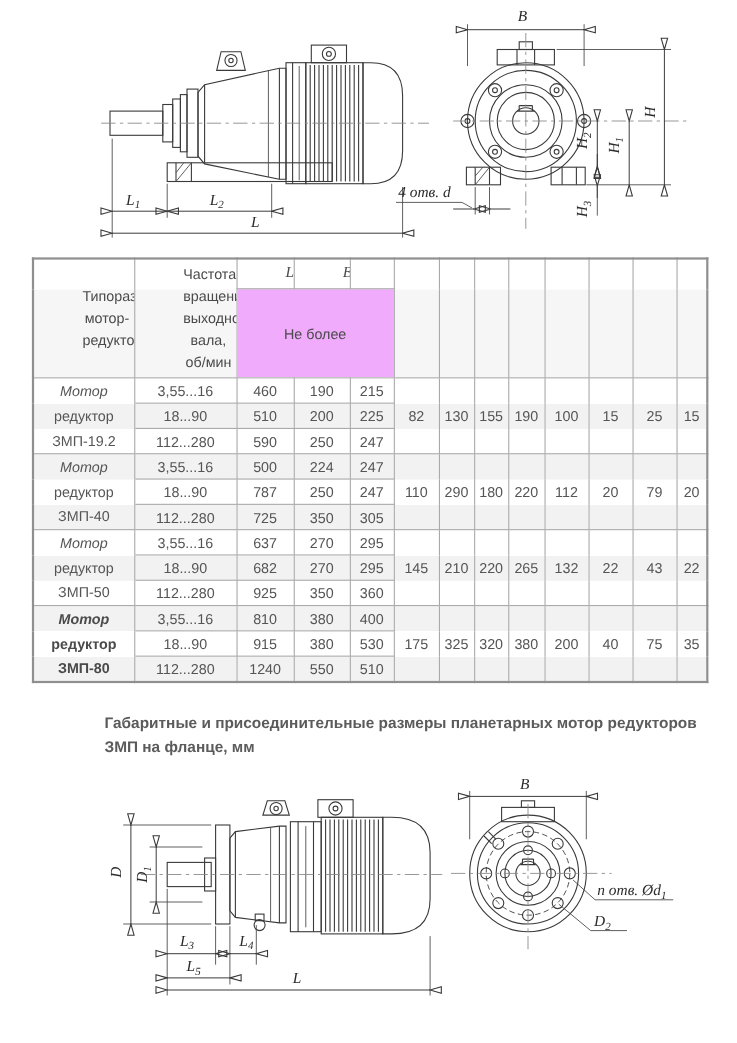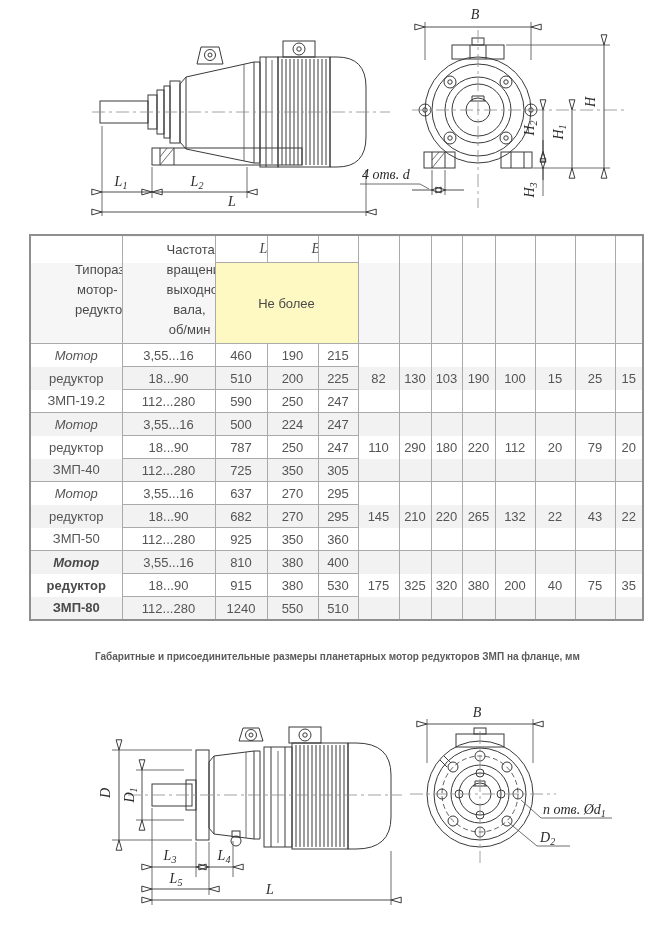--- a/index.html
+++ b/index.html
@@ -14,33 +14,33 @@
   .dim{font-family:"Liberation Serif","DejaVu Serif",serif;font-style:italic;
        font-size:14px;fill:#2b2b2b;stroke:none;}
   .dim .s{font-size:10px;}
   
   #dims-table{position:absolute;left:29px;top:234px;width:613px;border-collapse:collapse;
       table-layout:fixed;border:2px solid #8f8f8f;}
   #dims-table th,#dims-table td{border:1px solid #aaaaaa;text-align:center;vertical-align:middle;
       font-size:13px;color:#555;font-weight:normal;padding:0 2px;overflow:hidden;}
   #dims-table th{color:#4a4a4a;}
   #dims-table .hr1 th{height:26px;padding-left:44px;}
-  #dims-table .hr2 th{height:80px;background:#fef9c3;}
+  #dims-table .hr2 th{height:80px;background:#f0abfc;}
   #dims-table th.rs{background:linear-gradient(#ffffff 27px,#f6f6f6 27px);white-space:pre-line;line-height:20px;}
   #dims-table th.lbh{background:#fff;font-family:"Liberation Serif","DejaVu Serif",serif;
       font-style:italic;font-size:14px;}
   #dims-table th.rsd{font-family:"Liberation Serif","DejaVu Serif",serif;font-style:italic;font-size:14px;}
   #dims-table sub{font-size:9px;}
   #dims-table td{height:22px;}
   #tbody tr:nth-child(even){background:#f2f2f2;}
   #tbody td.ct{border-bottom-style:none;font-style:italic;}
   #tbody td.cm{border-top-style:none;border-bottom-style:none;margin-left:42px;}
   #tbody td.cb{border-top-style:none;}
   #tbody td.bold{font-weight:bold;color:#4a4a4a;}
-  #caption{position:absolute;left:95px;top:646px;width:540px;font-size:10px;font-weight:bold;
+  #caption{position:absolute;left:95px;top:646px;width:540px;font-size:14px;font-weight:bold;
       color:#5b5b5b;line-height:22px;}
 </style>
 </head>
 <body>
 
 <div id="page">
 
   <svg class="dw" style="top:0;" width="670" height="232" viewBox="0 0 670 232">
     <defs>
       <marker id="arrT" markerWidth="12" markerHeight="9" refX="0.8" refY="4.5" orient="auto-start-reverse" markerUnits="userSpaceOnUse">
@@ -215,21 +215,21 @@
           <td class="ct"></td>
         </tr>
         <tr>
           <td class="cm">редуктор</td>
           <td class="speed">18...90</td>
           <td class="val">510</td>
           <td class="val">200</td>
           <td class="val">225</td>
           <td class="cm">82</td>
           <td class="cm">130</td>
-          <td class="cm">103</td>
+          <td class="cm">155</td>
           <td class="cm">190</td>
           <td class="cm">100</td>
           <td class="cm">15</td>
           <td class="cm">25</td>
           <td class="cm">15</td>
         </tr>
         <tr>
           <td class="cb">ЗМП-19.2</td>
           <td class="speed">112...280</td>
           <td class="val">590</td>

